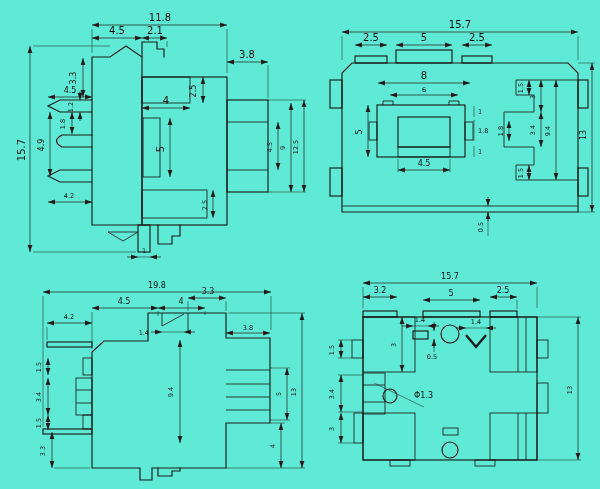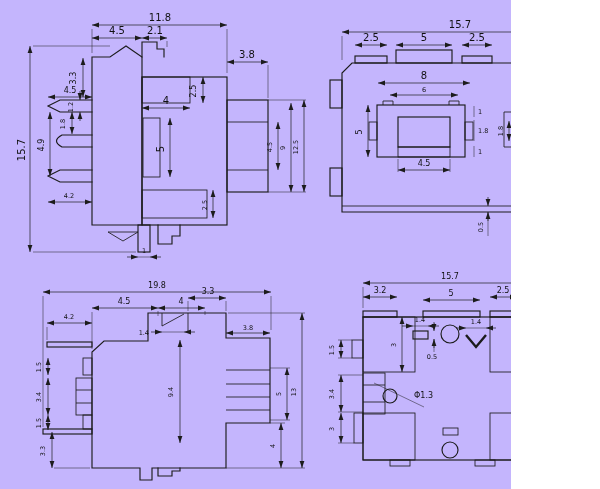--- a/index.html
+++ b/index.html
@@ -1,16 +1,16 @@
 <!DOCTYPE html>
 <html><head>
 <meta charset="utf-8">
 <style>
   html,body{margin:0;padding:0;background:#ffffff;}
-  #canvas{width:511px;height:489px;background:#c4b5fd;position:relative;overflow:hidden;}
+  #canvas{width:600px;height:489px;background:#5eead4;position:relative;overflow:hidden;}
   svg{display:block;}
   .ol{fill:none;stroke:#1c1c1c;stroke-width:1.15;stroke-linejoin:miter;stroke-linecap:square;}
   .ol2{fill:none;stroke:#1c1c1c;stroke-width:0.85;stroke-linejoin:miter;}
   .dm{stroke:#1c1c1c;stroke-width:0.7;fill:none;}
   .xt{stroke:#1c1c1c;stroke-width:0.5;fill:none;}
   .chev{fill:none;stroke:#1c1c1c;stroke-width:2.4;stroke-linejoin:miter;}
   text{font-family:"DejaVu Sans","Liberation Sans",sans-serif;fill:#111;}
   .t10{font-size:10px;text-anchor:middle;}
   .t8{font-size:8px;text-anchor:middle;}
   .t7{font-size:6.5px;text-anchor:middle;}

